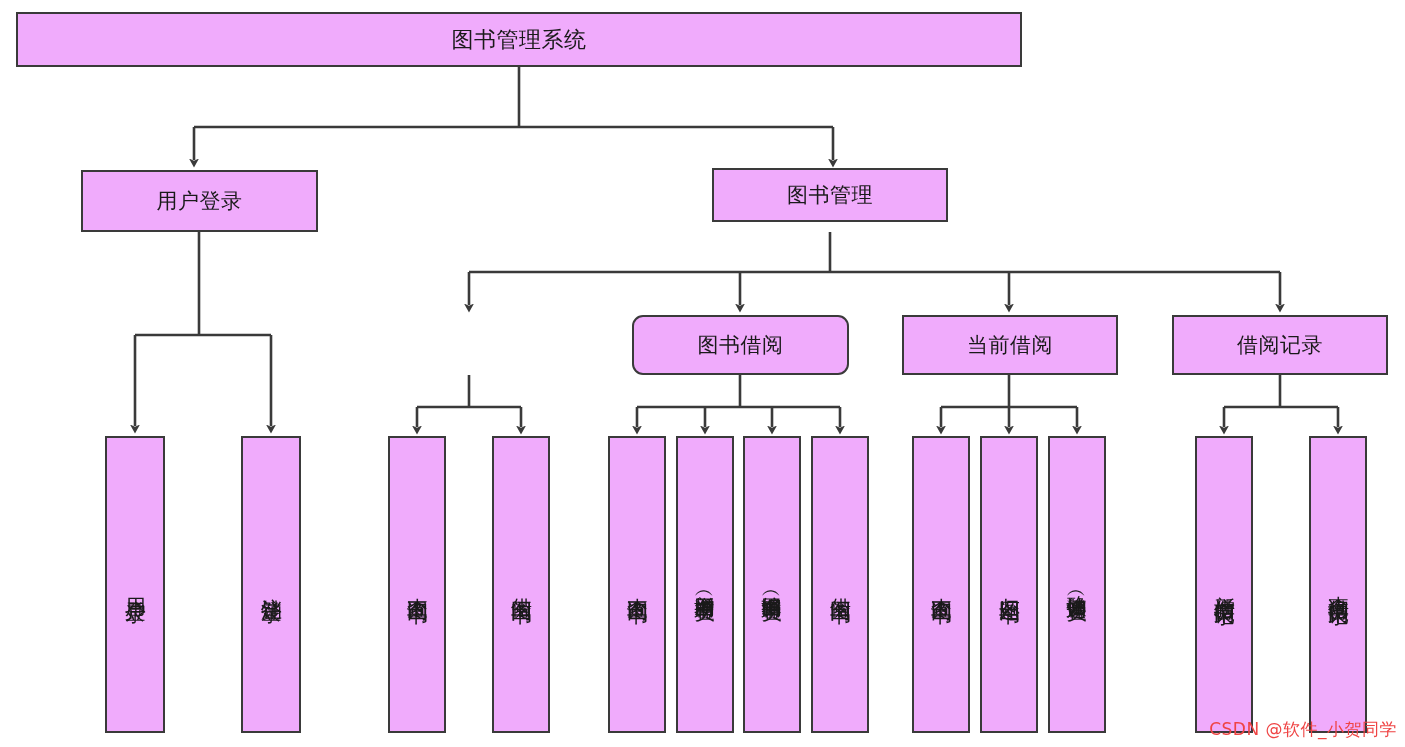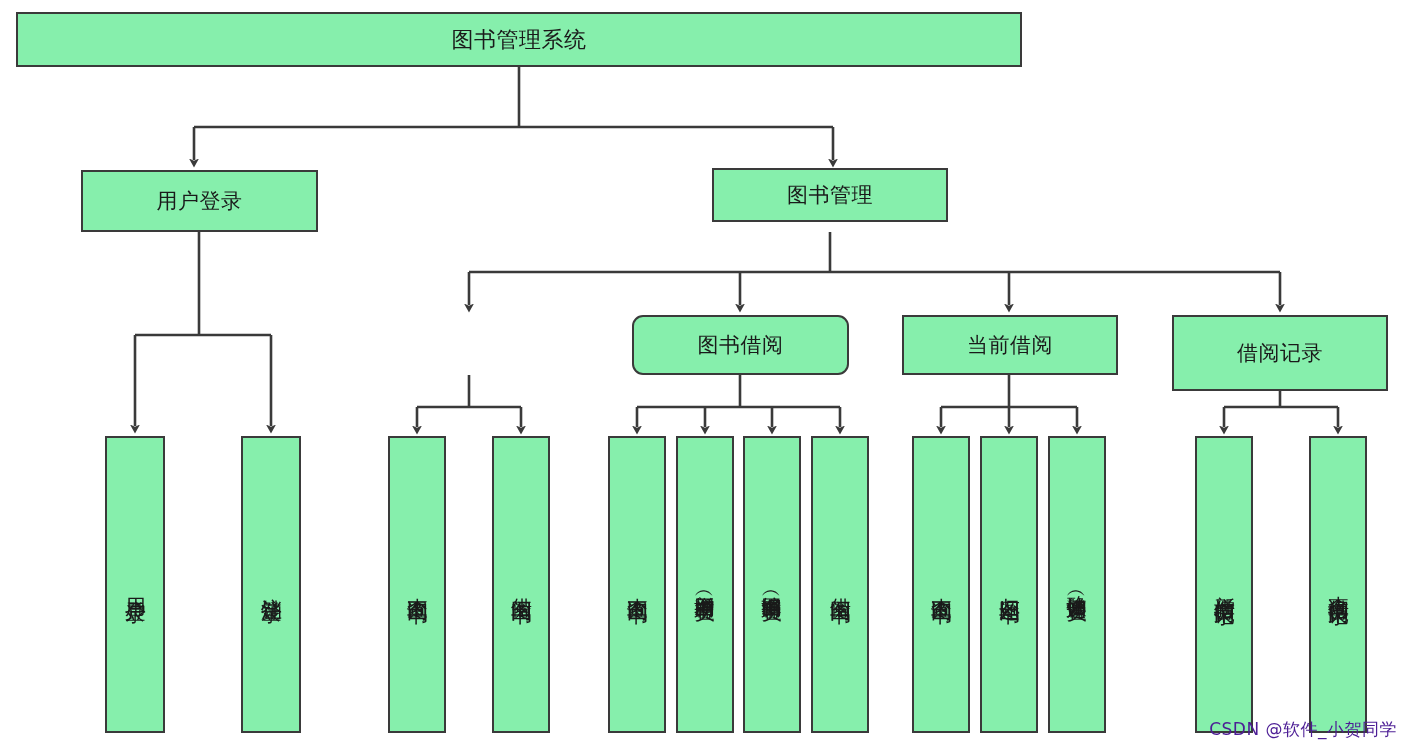--- a/index.html
+++ b/index.html
@@ -22,21 +22,21 @@
     position: absolute;
     left: 0;
     top: 0;
     width: 1405px;
     height: 747px;
     pointer-events: none;
   }
   .node {
     position: absolute;
     box-sizing: border-box;
-    background: #86efac;
+    background: #f0abfc;
     border: 2px solid #3a3a3a;
     display: flex;
     align-items: center;
     justify-content: center;
     color: #1a1a1a;
     z-index: 2;
   }
   .node-label {
     display: block;
     text-align: center;
@@ -67,21 +67,21 @@
   }
   .node.v.long .node-label {
     letter-spacing: 1px;
     font-size: 20px;
   }
   #watermark {
     position: absolute;
     right: 8px;
     bottom: 6px;
     font-size: 17px;
-    color: #4c1d95;
+    color: #ef4444;
     letter-spacing: 0.5px;
     z-index: 5;
     white-space: nowrap;
     font-family: "DejaVu Sans", "Liberation Sans", sans-serif;
   }
 </style>
 </head>
 <body>
 
 <div id="diagram-root">
@@ -152,21 +152,21 @@
 
 
   <div class="node h" style="left:632px; top:315px; width:217px; height:60px;border-radius:11px;">
     <span class="node-label">图书借阅</span>
   </div>
 
   <div class="node h" style="left:902px; top:315px; width:216px; height:60px;">
     <span class="node-label">当前借阅</span>
   </div>
 
-  <div class="node h" style="left:1172px; top:315px; width:216px; height:76px;">
+  <div class="node h" style="left:1172px; top:315px; width:216px; height:60px;">
     <span class="node-label">借阅记录</span>
   </div>
 
   <div class="node v" style="left:105px; top:436px; width:60px; height:297px;">
     <span class="node-label">用户登录</span>
   </div>
   <div class="node v" style="left:241px; top:436px; width:60px; height:297px;">
     <span class="node-label">注销登录</span>
   </div>
 

